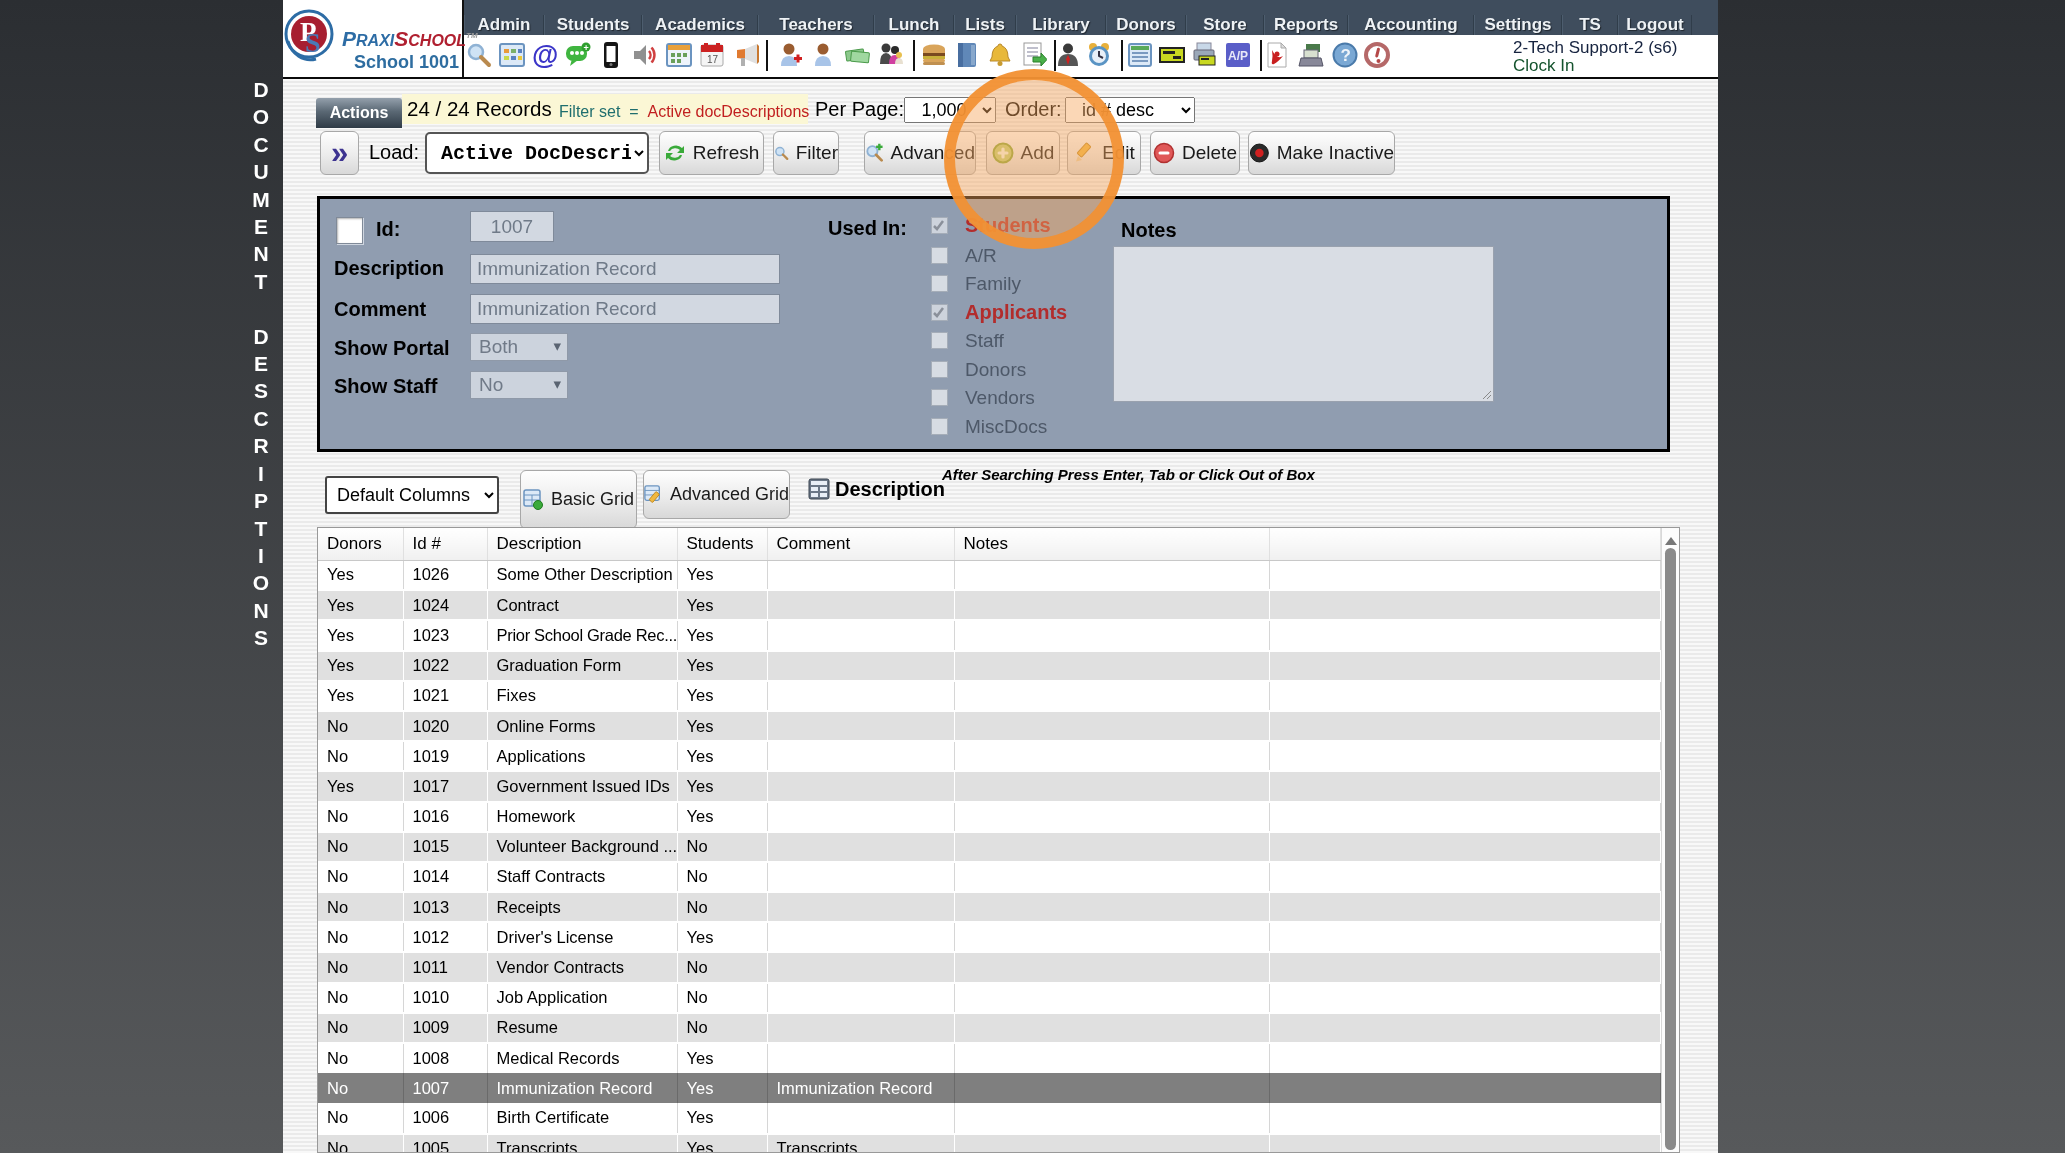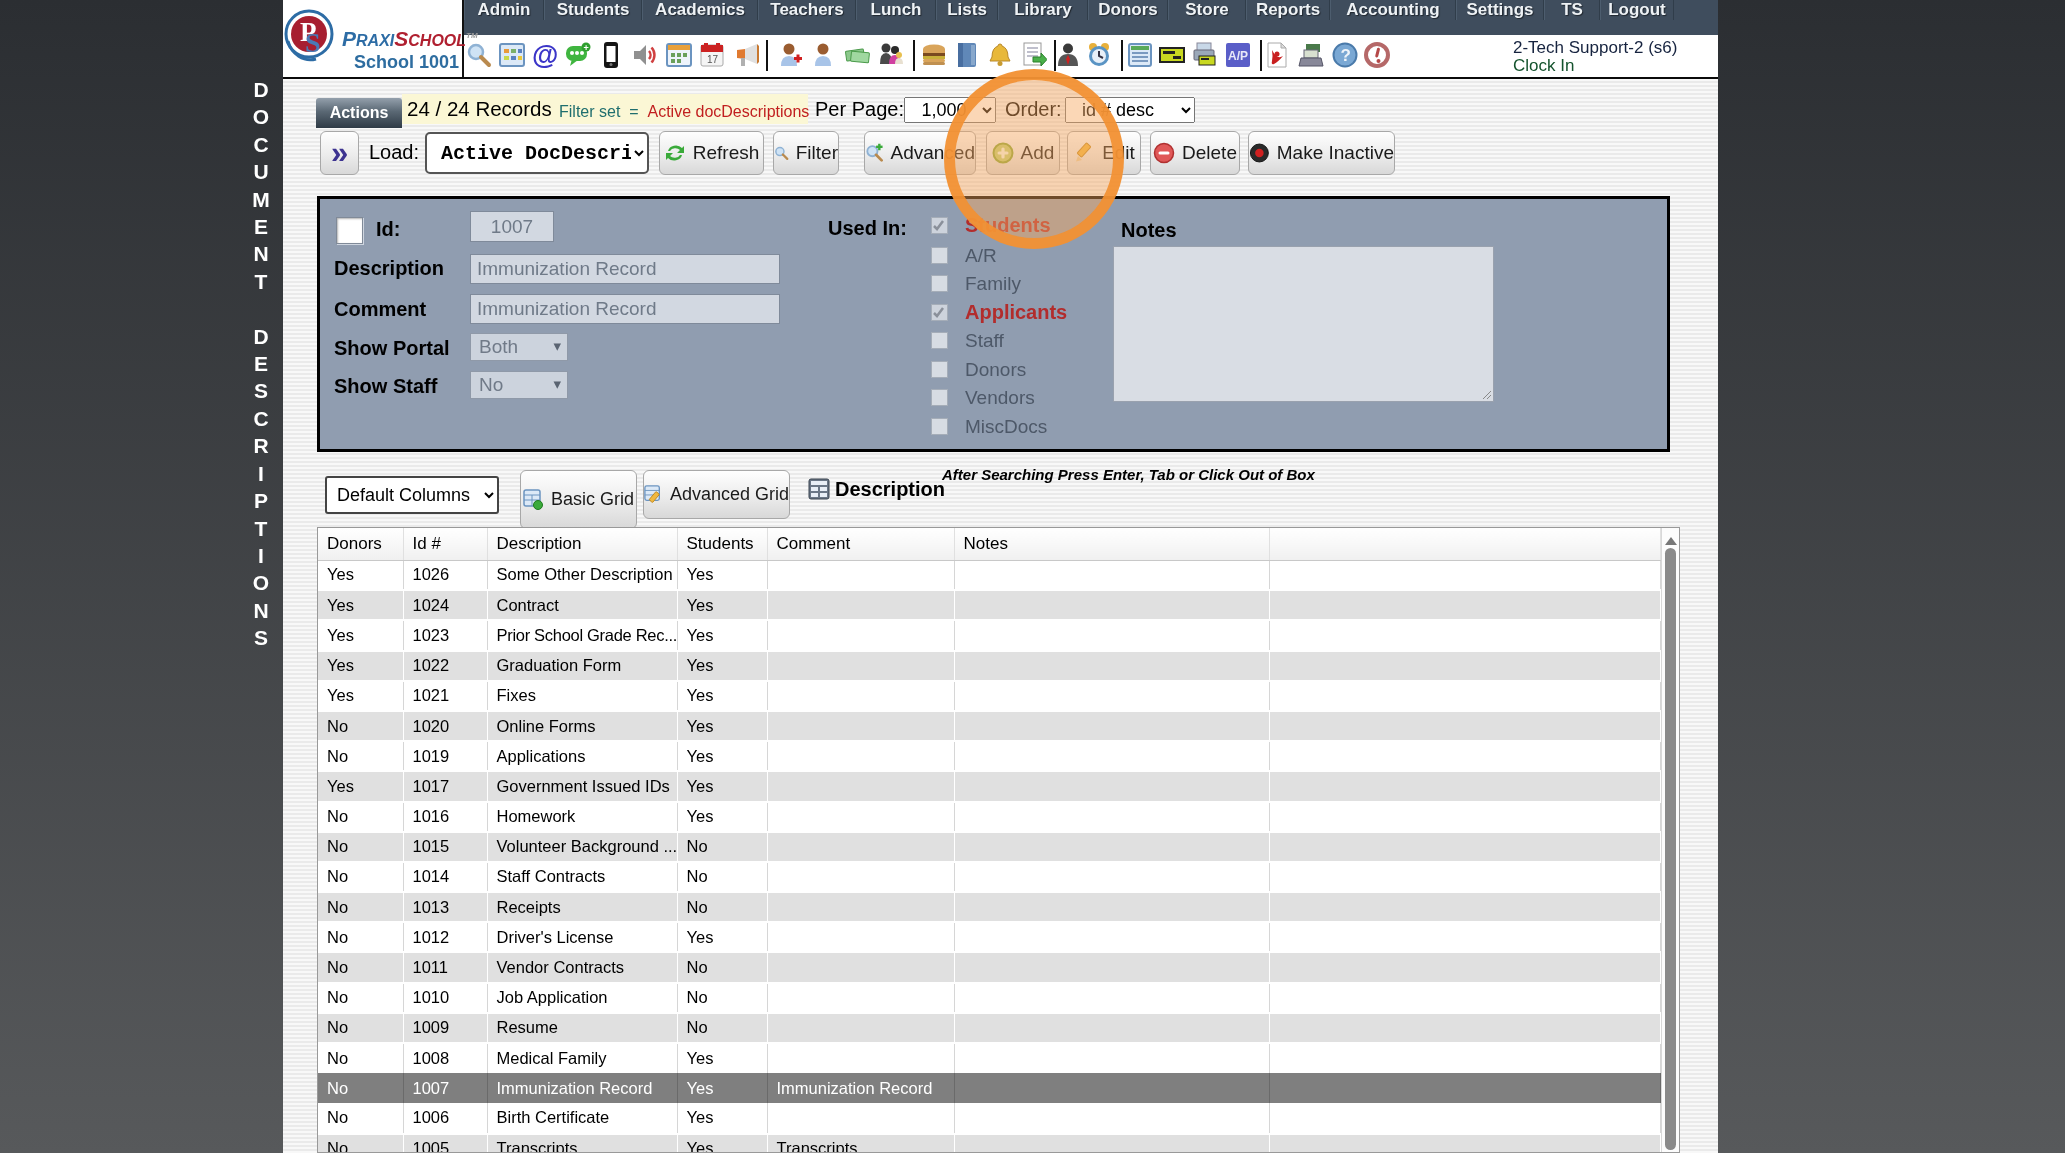--- a/index.html
+++ b/index.html
@@ -2,21 +2,21 @@
 <html><head><meta charset="utf-8">
 <style>
 * { margin:0; padding:0; box-sizing:border-box; }
 html,body { width:2065px; height:1153px; overflow:hidden; font-family:"Liberation Sans", sans-serif; }
 body { position:relative; background:linear-gradient(#2b2e32, #57595b); }
 #main { position:absolute; left:283px; top:0; width:1435px; height:1153px; background:#f1f1f1; }
 
 #vtext { position:absolute; left:243px; top:76px; width:36px; text-align:center; color:#fff; font-weight:bold; font-size:21px; line-height:27.4px; white-space:pre-line; }
 
 #logobox { position:absolute; left:0; top:0; width:181px; height:77px; background:#fff; border-right:2px solid #111; z-index:3; }
-#nav { position:absolute; left:181px; top:0; width:1254px; height:35px; background:#3f4d5d; display:flex; align-items:flex-start; }
+#nav { position:absolute; left:181px; top:0; width:1254px; height:35px; background:#3f4d5d; display:flex; align-items:flex-end; }
 #nav .ni { color:#eef2f5; font-weight:bold; font-size:17px; display:flex; align-items:center; justify-content:center; text-shadow:1px 1px 1px rgba(0,0,0,.5); border-right:1px solid #303d4a; border-left:1px solid #4d5d6e; }
 #iconbar { position:absolute; left:181px; top:35px; width:1254px; height:42px; background:#fff; }
 .ic { position:absolute; top:7px; width:26px; height:26px; }
 .vd { position:absolute; top:5px; width:2px; height:31px; background:#111; }
 #hdrline { position:absolute; left:0; top:77px; width:1435px; height:2px; background:#0a0a0a; }
 #content { position:absolute; left:0; top:79px; width:1435px; height:1074px;
   background:repeating-linear-gradient(180deg, #f8f8f8 0px, #f8f8f8 2px, #eaeaea 2px, #eaeaea 4px); }
 
 #ystrip { position:absolute; left:119px; top:15px; width:406px; height:30px; background:#fbf7d5; }
 #actions { position:absolute; left:33px; top:19px; width:86px; height:30px; background:linear-gradient(#94a0ac, #5a6874 45%, #2f3b46); color:#fff; font-weight:bold; font-size:16px; text-align:center; line-height:30px; border-radius:3px 3px 0 0; }
@@ -67,21 +67,21 @@
 T
 I
 O
 N
 S</div>
 <div id="main">
   <div id="nav">
     <div class="ni" style="width:80px">Admin</div>
     <div class="ni" style="width:98px">Students</div>
     <div class="ni" style="width:116px">Academics</div>
-    <div class="ni" style="width:98px">Teachers</div>
+    <div class="ni" style="width:116px">Teachers</div>
     <div class="ni" style="width:80px">Lunch</div>
     <div class="ni" style="width:62px">Lists</div>
     <div class="ni" style="width:90px">Library</div>
     <div class="ni" style="width:80px">Donors</div>
     <div class="ni" style="width:78px">Store</div>
     <div class="ni" style="width:84px">Reports</div>
     <div class="ni" style="width:126px">Accounting</div>
     <div class="ni" style="width:88px">Settings</div>
     <div class="ni" style="width:56px">TS</div>
     <div class="ni" style="width:74px">Logout</div>
@@ -521,21 +521,21 @@
               <td>1009</td>
               <td>Resume</td>
               <td>No</td>
               <td></td>
               <td></td>
               <td></td>
             </tr>
         <tr>
               <td>No</td>
               <td>1008</td>
-              <td>Medical Family</td>
+              <td>Medical Records</td>
               <td>Yes</td>
               <td></td>
               <td></td>
               <td></td>
             </tr>
         <tr class="sel">
               <td>No</td>
               <td>1007</td>
               <td>Immunization Record</td>
               <td>Yes</td>

